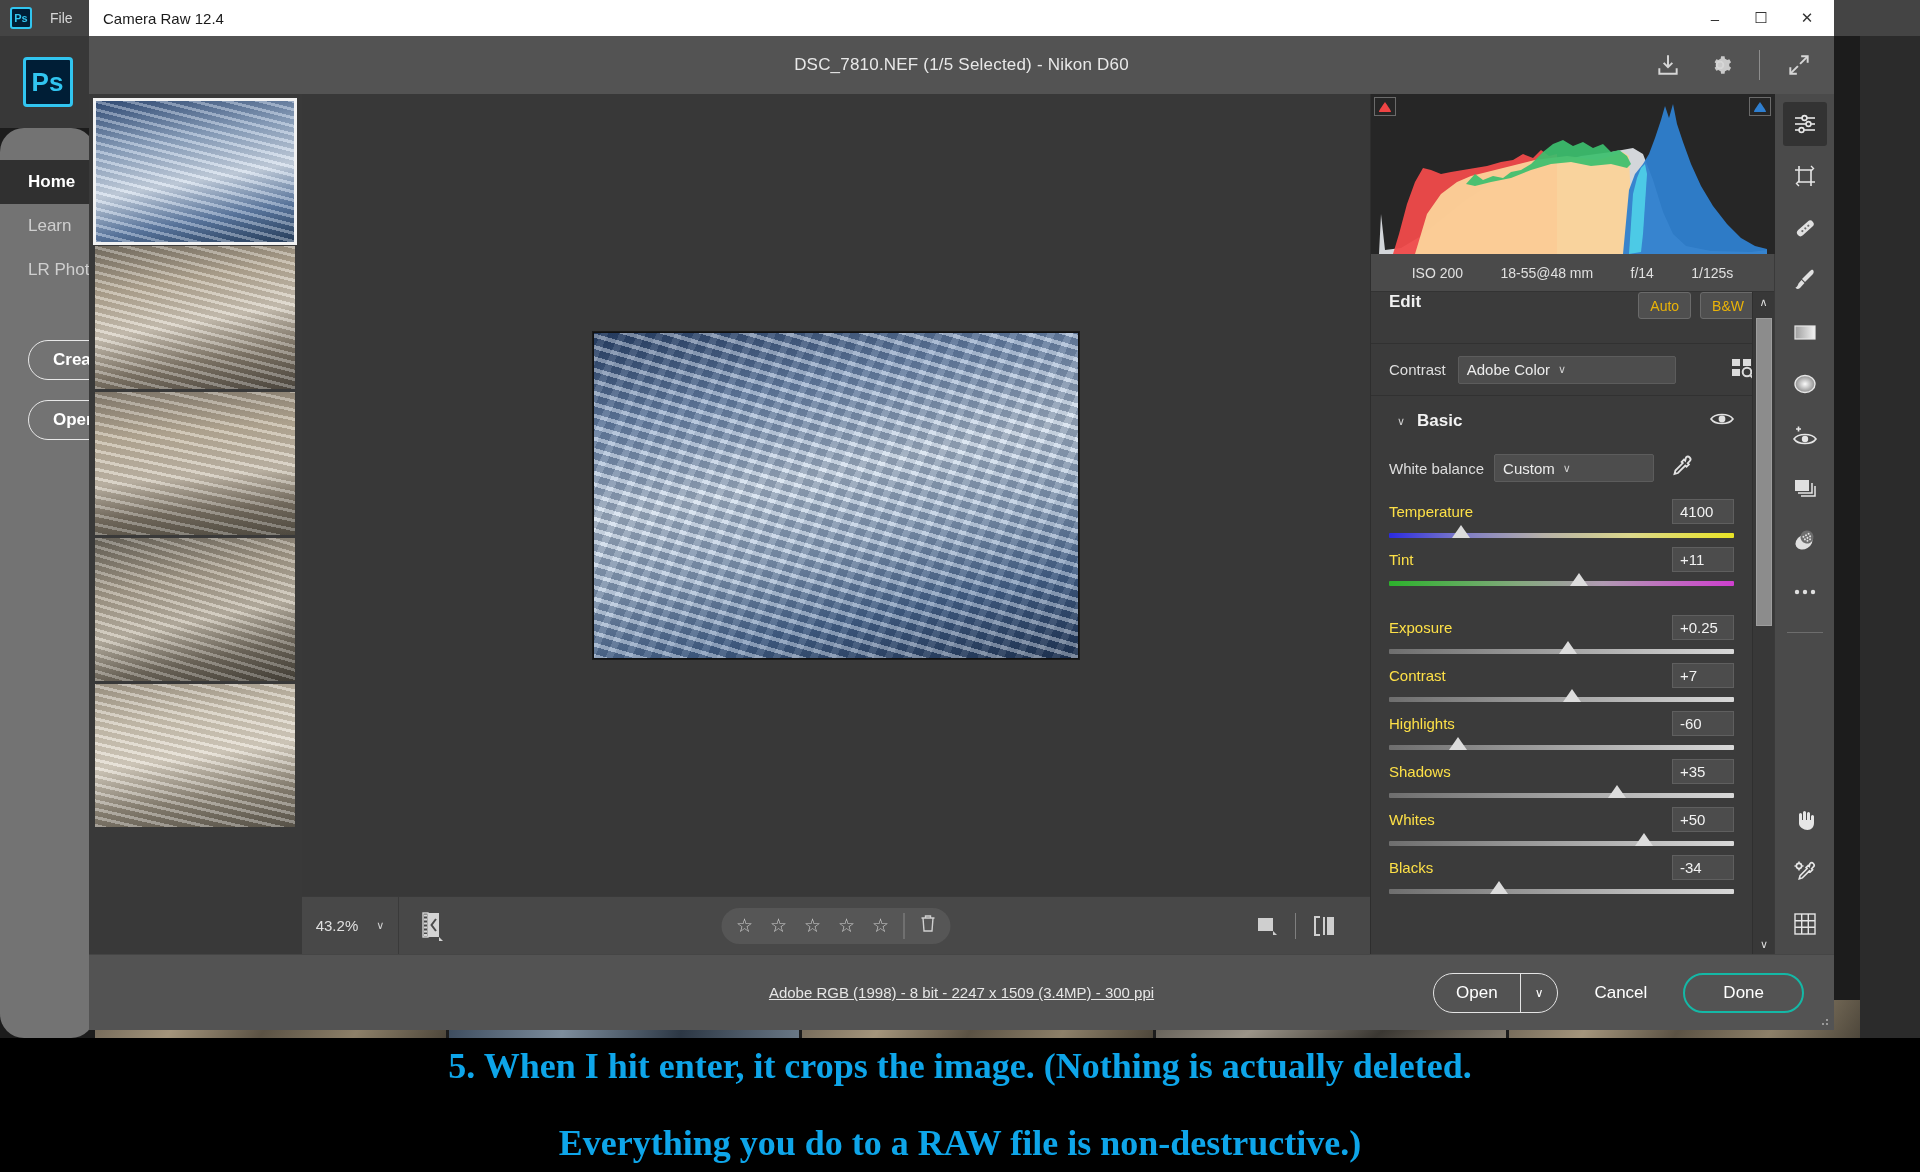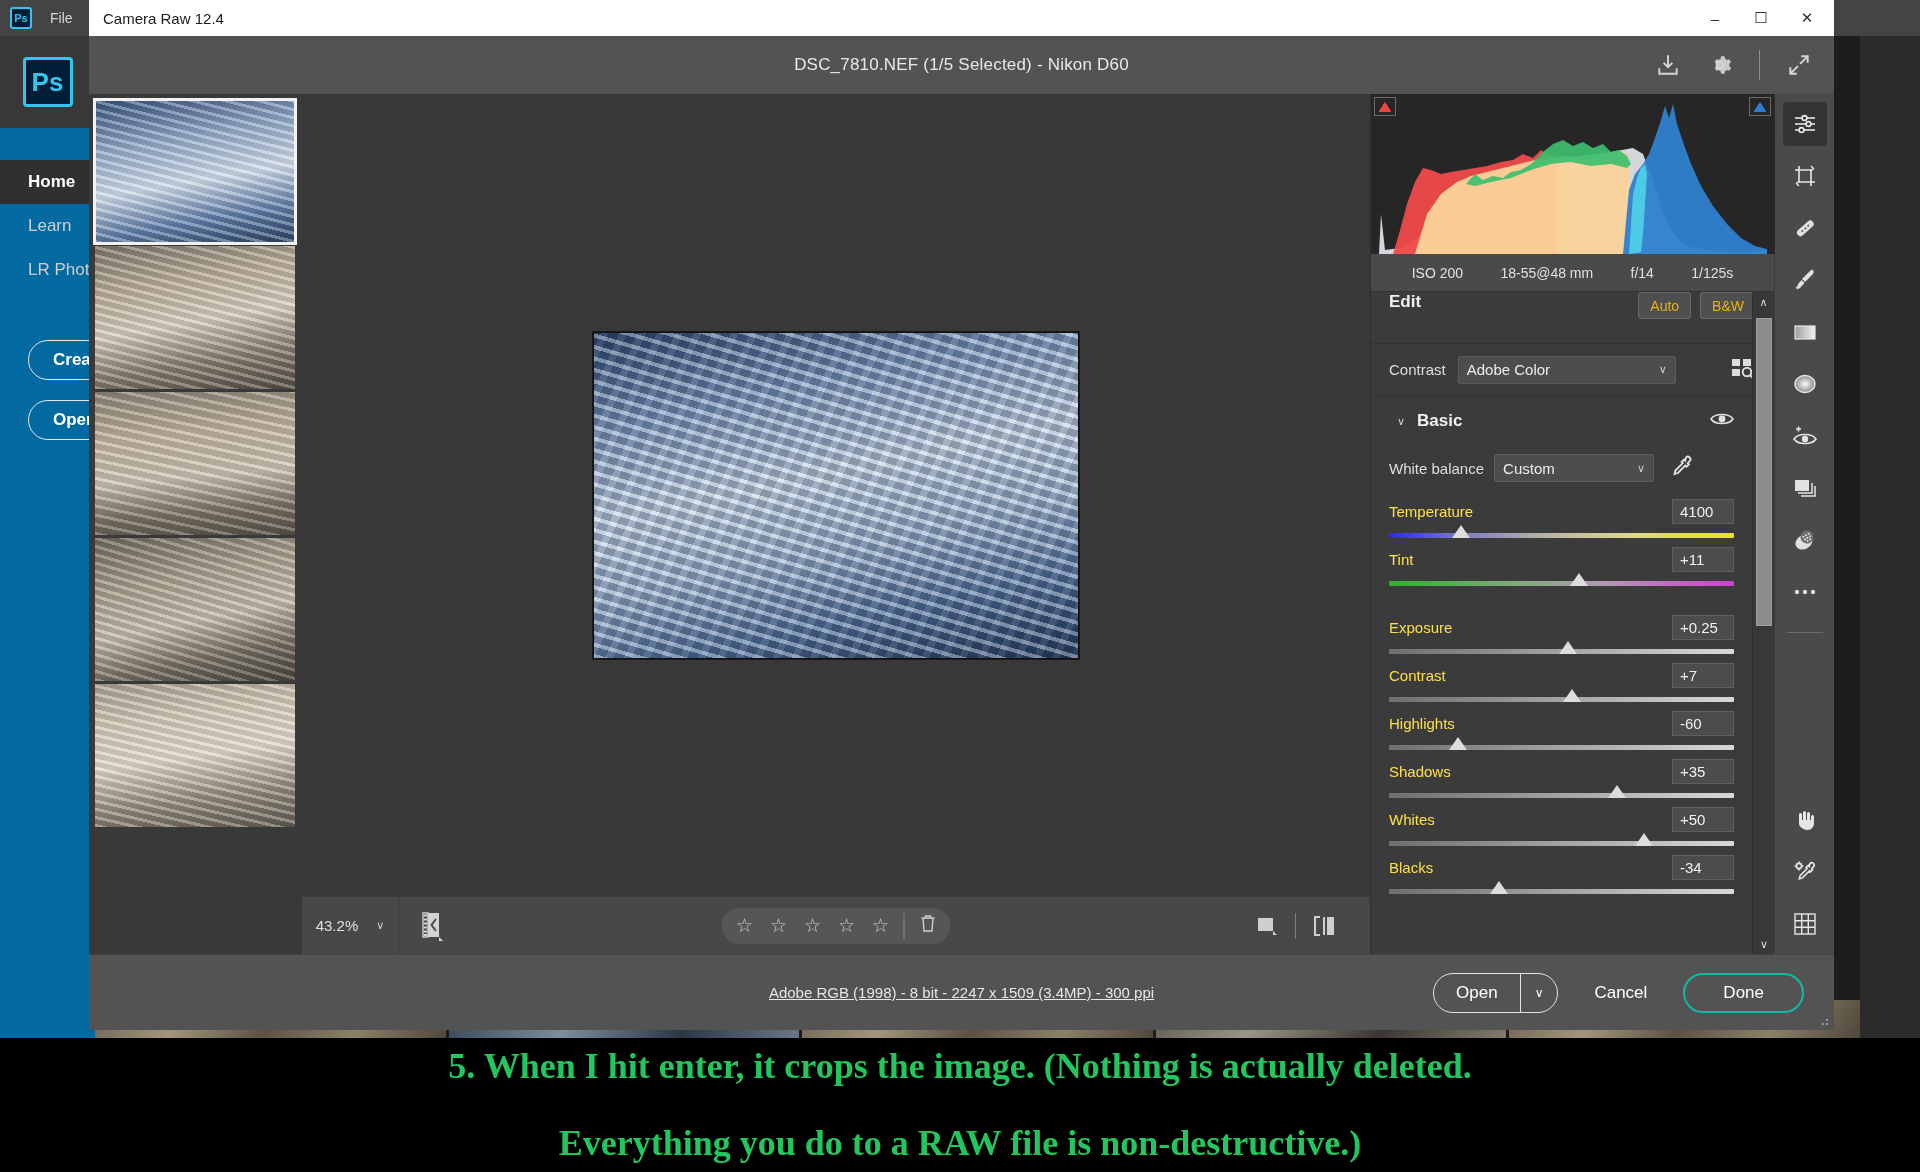--- a/index.html
+++ b/index.html
@@ -27,21 +27,21 @@
   .ps-logo-panel {
     position: absolute; left: 0; top: 36px; width: 95px; height: 92px;
     background: #383838; display: flex; align-items: center; justify-content: center;
   }
   .ps-logo-big {
     width: 50px; height: 50px; border: 3px solid #31c5f0; background: #001e36;
     color: #31c5f0; font-size: 26px; font-weight: bold; display: flex;
     align-items: center; justify-content: center; border-radius: 4px;
   }
   .ps-sidebar {
-    position: absolute; left: 0; top: 128px; width: 95px; bottom: 0; background: #0369a1;
+    position: absolute; left: 0; top: 128px; width: 95px; bottom: 0; background: #737373; border-radius: 24px;
   }
   .ps-nav { padding-top: 32px; }
   .ps-nav-item {
     height: 44px; display: flex; align-items: center; padding-left: 28px;
     color: #cfcfcf; font-size: 17px; white-space: nowrap;
   }
   .ps-nav-item.active { background: #303030; color: #fff; font-weight: bold; }
   .ps-btns { padding-top: 48px; padding-left: 28px; }
   .ps-pill {
     height: 40px; width: 150px; border: 1px solid #e8e8e8; border-radius: 20px;
@@ -199,21 +199,21 @@
     align-items: center; margin-left: 9px;
   }
   .profile-row {
     height: 52px; display: flex; align-items: center; padding: 0 18px; gap: 12px;
     flex: none; border-bottom: 1px solid #313131;
   }
   .lbl { color: #dedede; font-size: 15px; }
   .select {
     height: 28px; background: #4d4d4d; border: 1px solid #5c5c5c; border-radius: 2px;
     color: #ececec; font-size: 15px; display: flex; align-items: center;
-    padding: 0 8px; justify-content: space-between;
+    padding: 0 8px; justify-content: flex-start;
   }
   .chev { font-size: 11px; color: #d0d0d0; margin-left: 8px; }
 
   .basic-scroll { flex: 1; overflow: hidden; position: relative; padding-right: 22px; }
   .basic-head {
     height: 50px; display: flex; align-items: center; padding: 0 18px; gap: 12px;
   }
   .basic-title { color: #f2f2f2; font-size: 17px; font-weight: bold; flex: 1; }
   .wb-row { height: 44px; display: flex; align-items: center; padding: 0 18px; gap: 10px; }
 
@@ -288,21 +288,21 @@
     color: #fff; font-size: 17px; display: flex; align-items: center;
   }
   .resize-grip {
     position: absolute; right: 4px; bottom: 3px; width: 12px; height: 12px;
     color: #9a9a9a; font-size: 11px;
   }
 
   
   .caption {
     position: absolute; left: 0; bottom: 0; width: 1920px; height: 134px;
-    background: #000; color: #22c55e; display: flex; flex-direction: column;
+    background: #000; color: #0ea5e9; display: flex; flex-direction: column;
     align-items: center; justify-content: center;
     font-family: "Liberation Serif", serif; font-weight: bold; font-size: 36px;
     line-height: 1.25; text-align: center; gap: 32px;
   }
 </style>
 </head>
 <body>
 
 <div class="screen">
 

